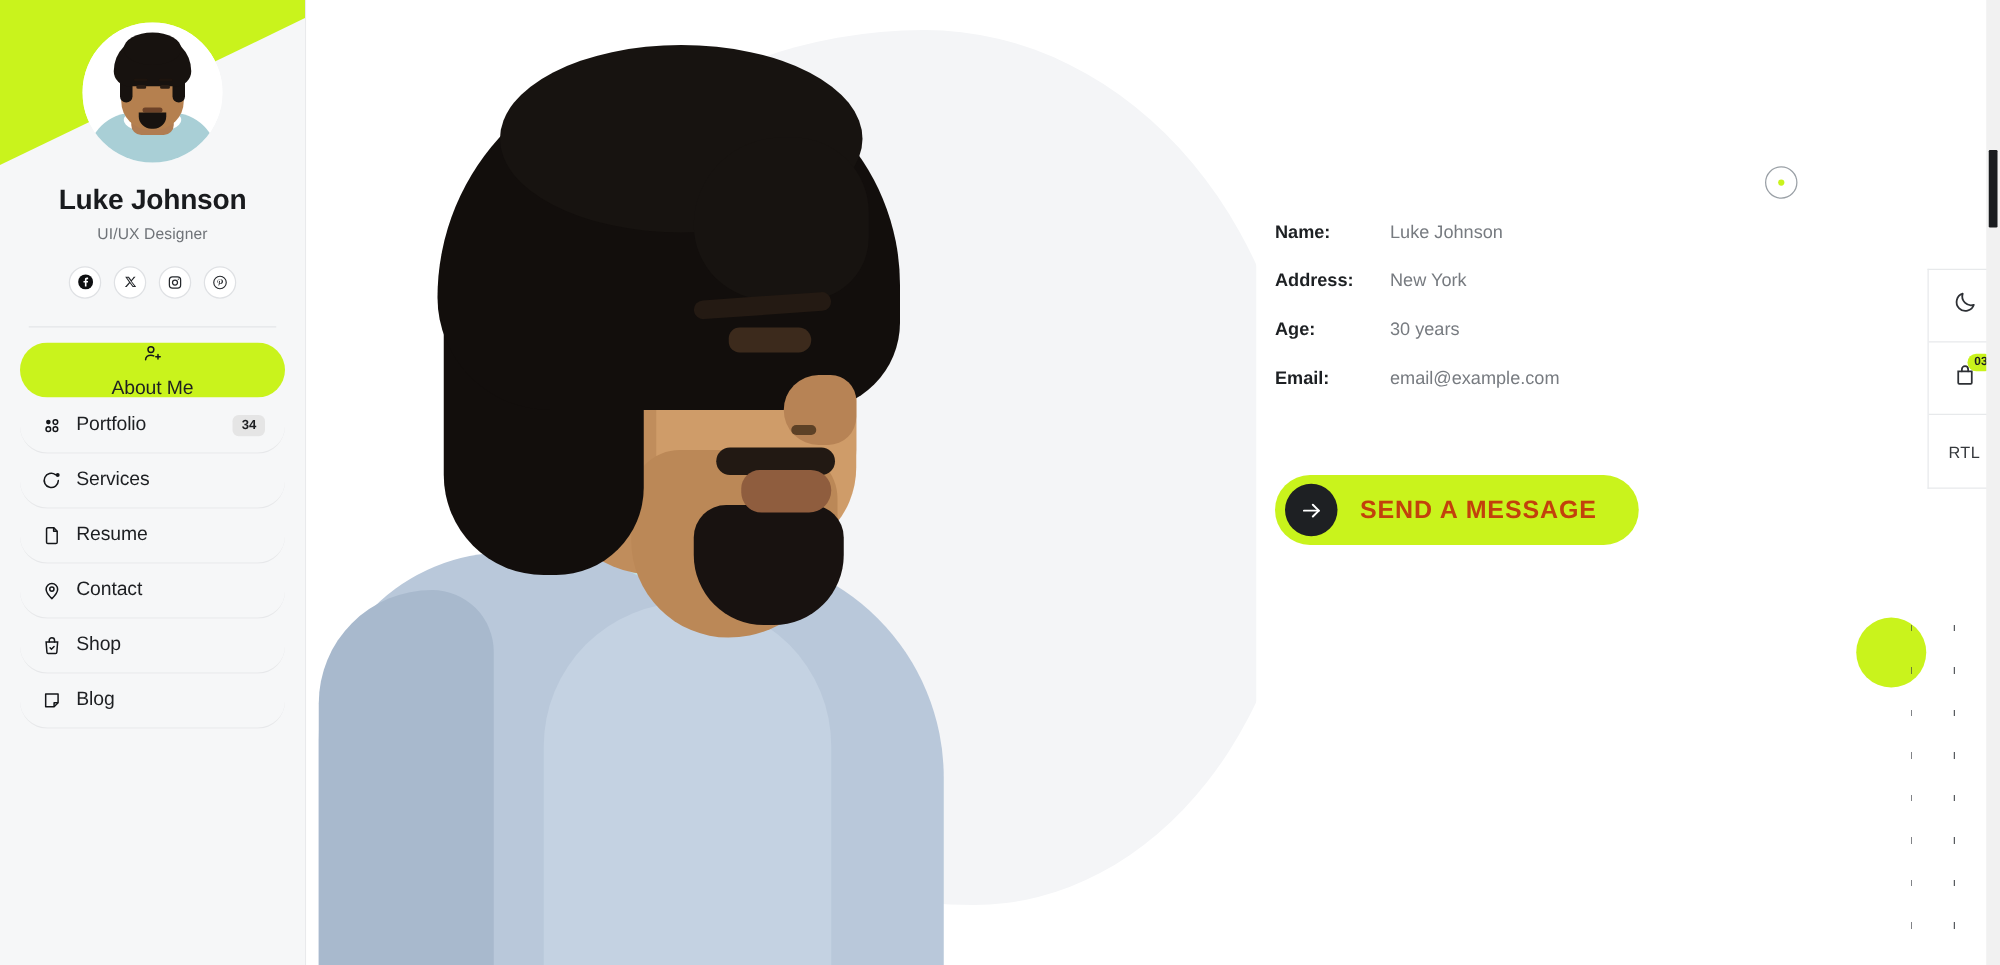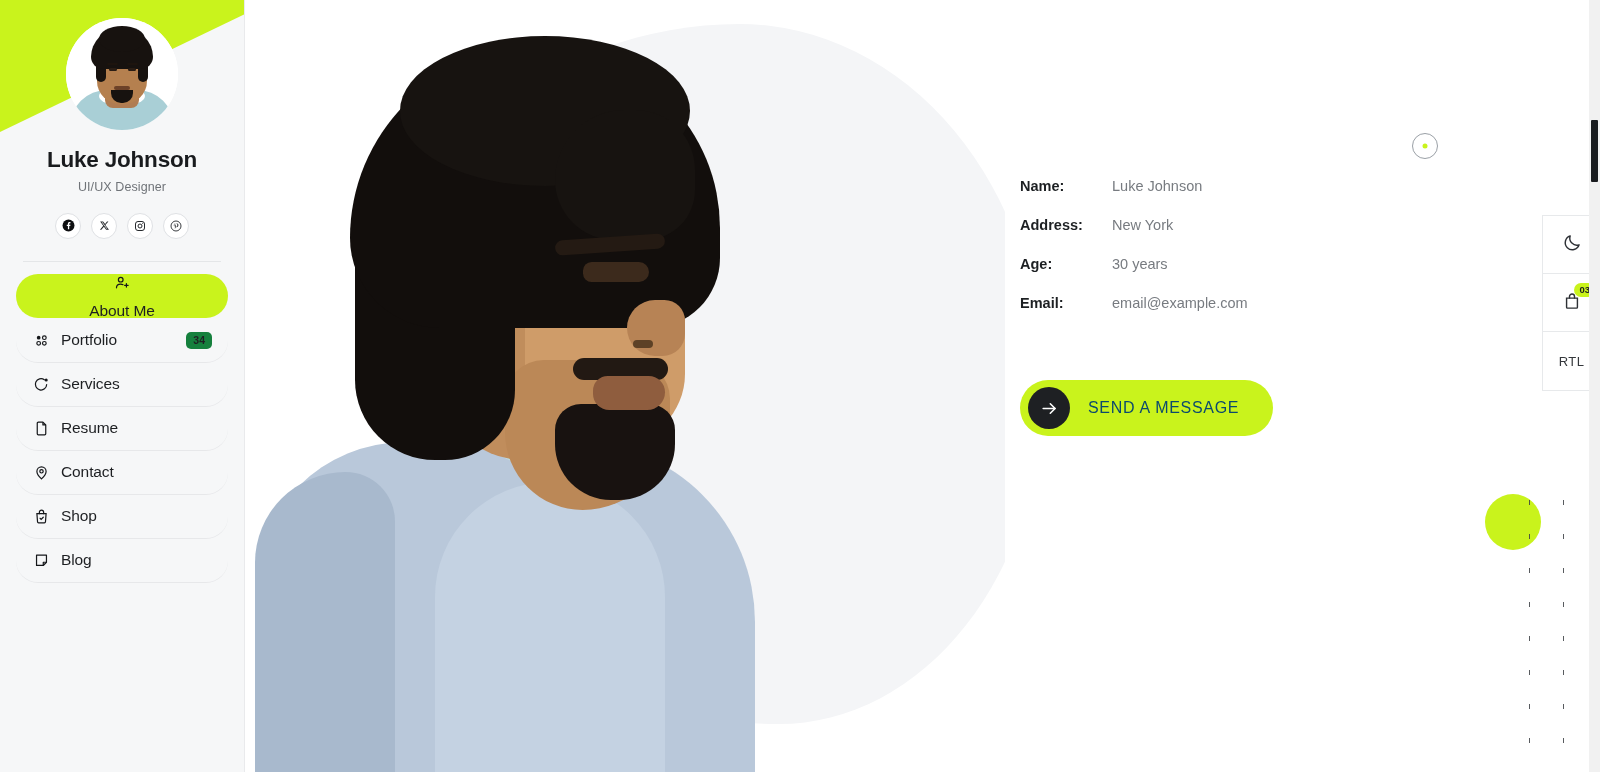--- a/index.html
+++ b/index.html
@@ -158,21 +158,21 @@
   }
   .nav-label {
     font-size: 15.5px;
     font-weight: 500;
     color: #1d1f22;
     letter-spacing: -0.1px;
   }
   .nav-icon { width: 18px; height: 18px; display: flex; align-items: center; justify-content: center; }
   .nav-badge {
     margin-left: auto;
-    background: #15803d;
+    background: #e5e5e5;
     color: #1d1f22;
     font-size: 10.5px;
     font-weight: 700;
     padding: 3px 7px;
     border-radius: 5px;
     line-height: 1;
   }
 
   
   .main {
@@ -384,24 +384,24 @@
     border-radius: 30px;
     cursor: pointer;
   }
   .send-circle {
     width: 42px; height: 42px;
     border-radius: 50%;
     background: #1e2023;
     display: flex; align-items: center; justify-content: center;
   }
   .send-label {
-    font-size: 16px;
-    font-weight: 400;
+    font-size: 20px;
+    font-weight: 700;
     letter-spacing: 0.7px;
-    color: #0c4a6e;
+    color: #c2410c;
   }
 
   
   .dot-grid {
     position: absolute;
     left: 1280px; top: 500px;
     width: 320px; height: 272px;
     background-image:
       linear-gradient(to right, #3b3f44 1.5px, transparent 1.5px),
       linear-gradient(to bottom, #3b3f44 1.5px, transparent 1.5px);

